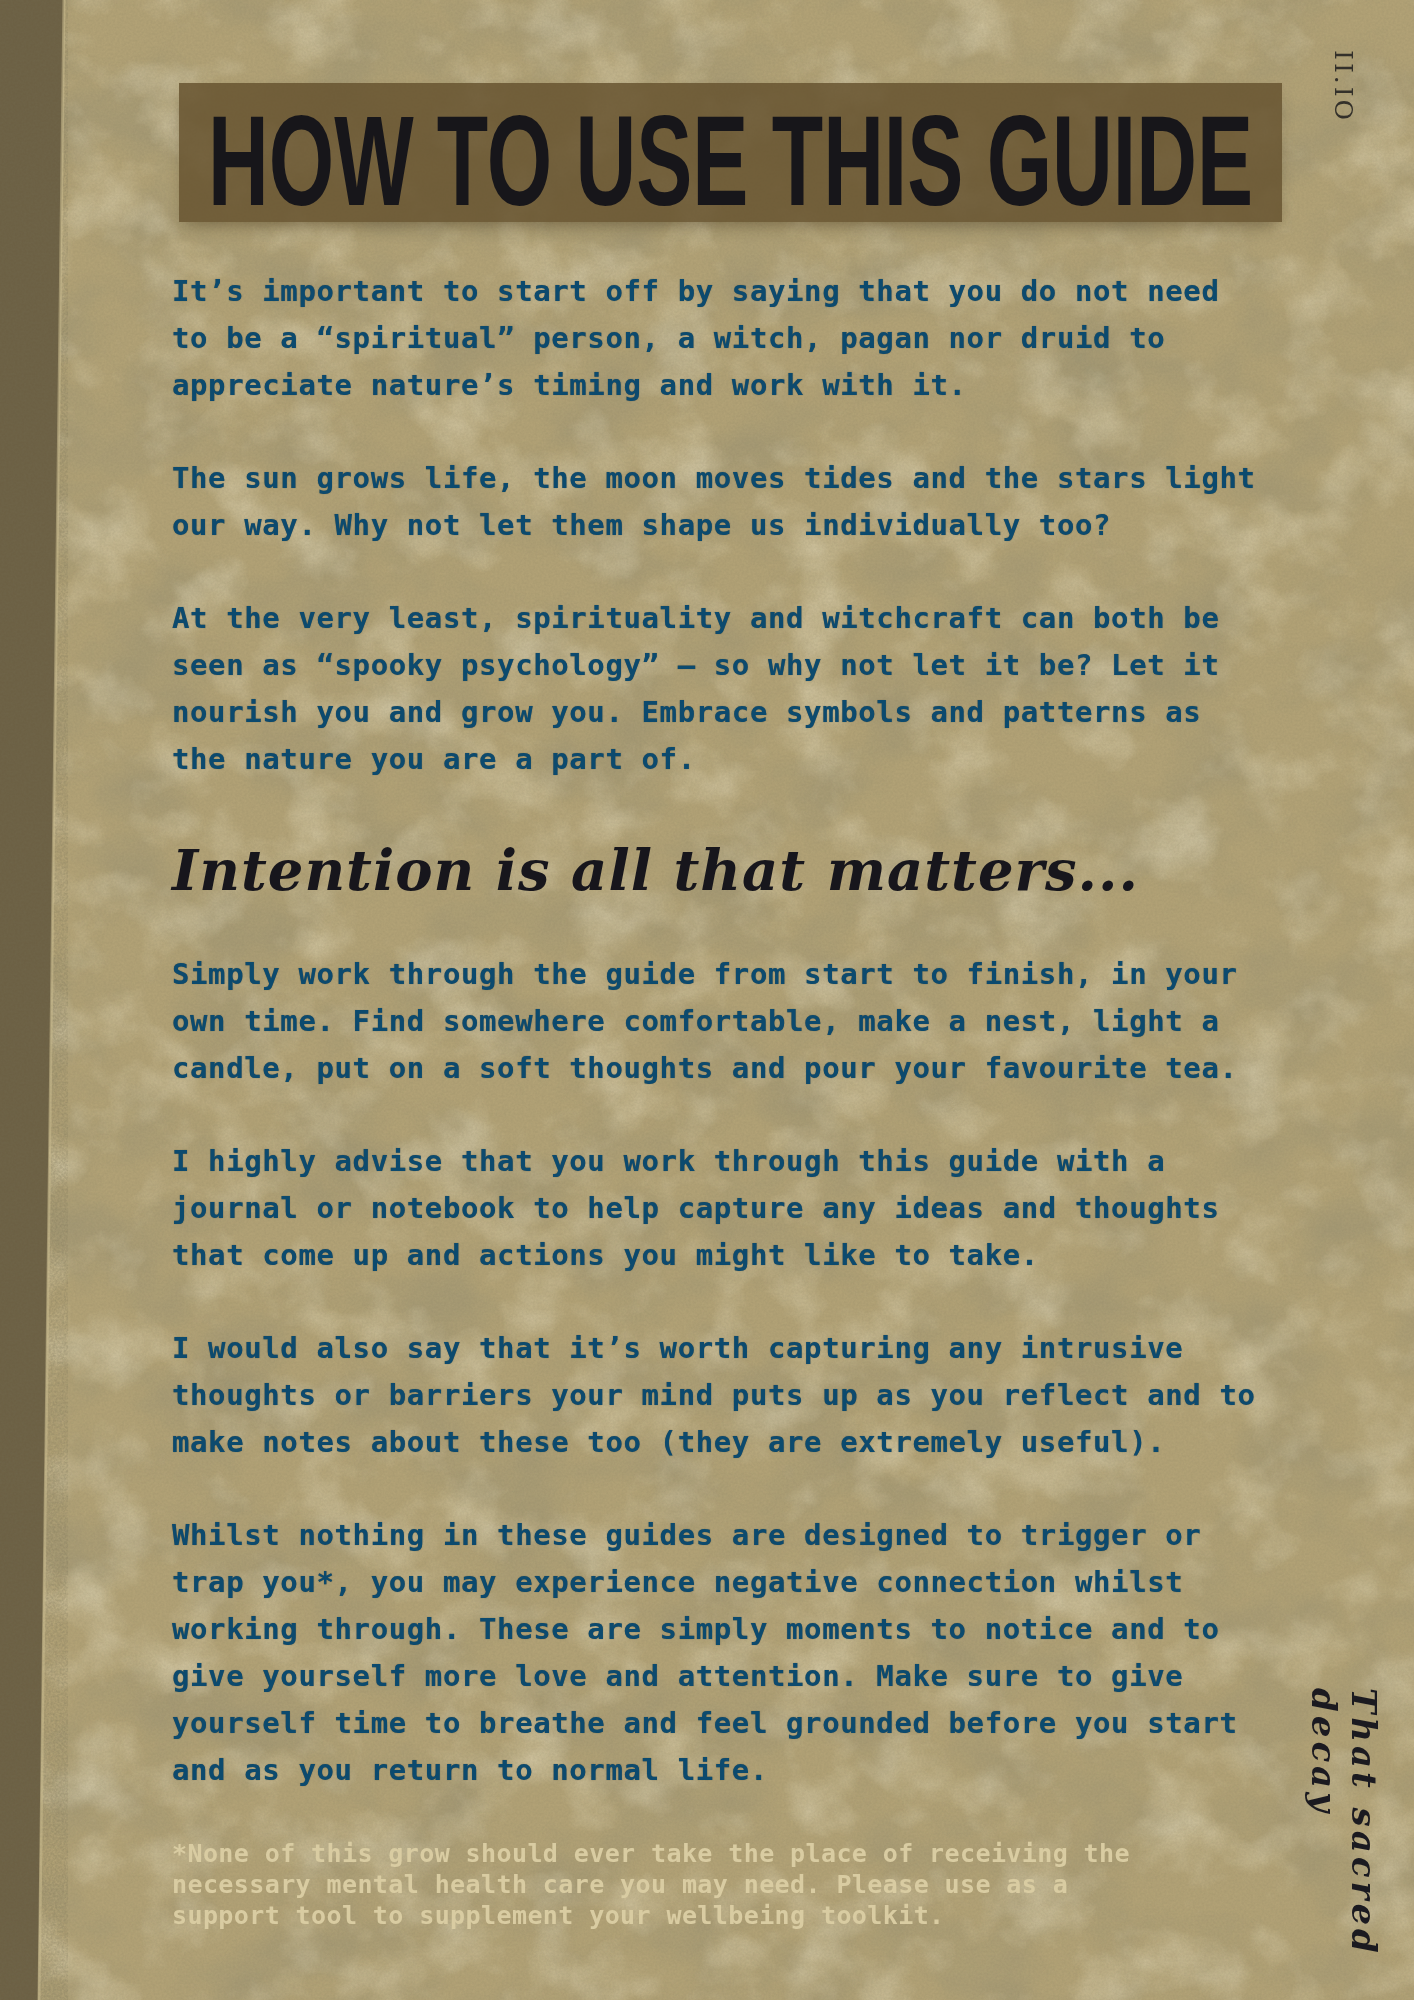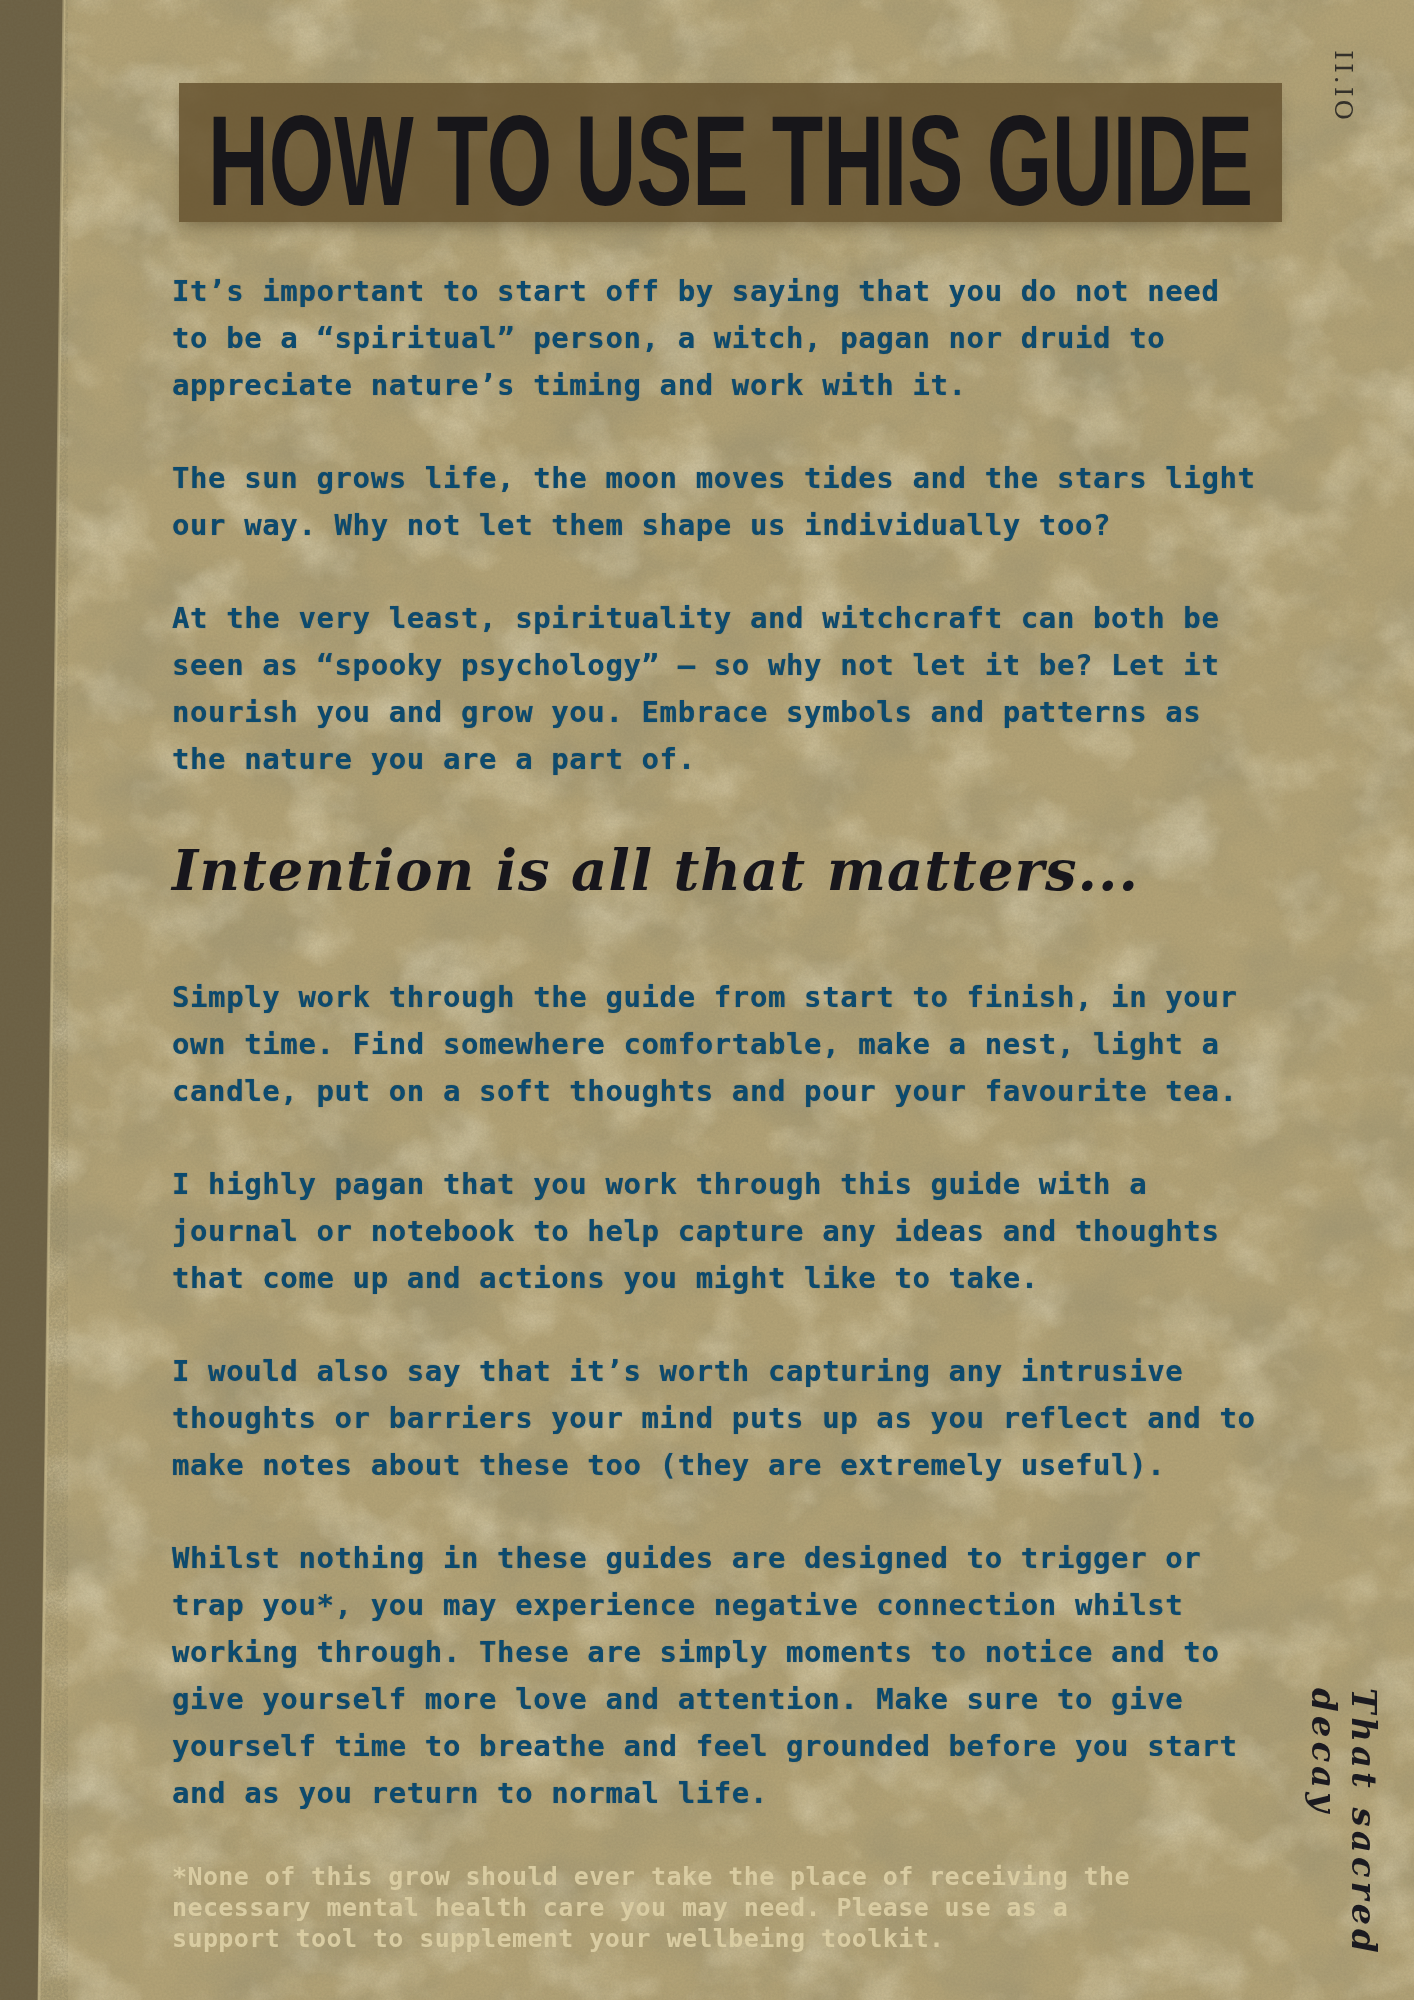--- a/index.html
+++ b/index.html
@@ -27,21 +27,21 @@
   }
   .content p.body-par{
     margin:0 0 46px 0;
     font:bold 29px/47px "DejaVu Sans Mono", monospace;
     letter-spacing:0.6px;
     color:#0c4a6e;
     white-space:pre-line;
     text-shadow:0 0 1px rgba(44,40,30,0.55);
   }
   .script-heading{
-    margin:14px 0 63px 0;
+    margin:14px 0 40px 0;
     font-family:"DejaVu Serif", serif;
     font-style:italic;font-weight:600;
     font-size:56px;line-height:82px;
     letter-spacing:1px;
     color:#17161c;
   }
   .footnote{
     margin:-2px 0 0 0;
     font:bold 25px/31px "DejaVu Sans Mono", monospace;
     letter-spacing:0.4px;
@@ -100,21 +100,21 @@
   <p class="body-par">The sun grows life, the moon moves tides and the stars light
 our way. Why not let them shape us individually too?</p>
   <p class="body-par">At the very least, spirituality and witchcraft can both be
 seen as “spooky psychology” – so why not let it be? Let it
 nourish you and grow you. Embrace symbols and patterns as
 the nature you are a part of.</p>
   <h2 class="script-heading">Intention is all that matters...</h2>
   <p class="body-par">Simply work through the guide from start to finish, in your
 own time. Find somewhere comfortable, make a nest, light a
 candle, put on a soft thoughts and pour your favourite tea.</p>
-  <p class="body-par">I highly pagan that you work through this guide with a
+  <p class="body-par">I highly advise that you work through this guide with a
 journal or notebook to help capture any ideas and thoughts
 that come up and actions you might like to take.</p>
   <p class="body-par">I would also say that it’s worth capturing any intrusive
 thoughts or barriers your mind puts up as you reflect and to
 make notes about these too (they are extremely useful).</p>
   <p class="body-par">Whilst nothing in these guides are designed to trigger or
 trap you*, you may experience negative connection whilst
 working through. These are simply moments to notice and to
 give yourself more love and attention. Make sure to give
 yourself time to breathe and feel grounded before you start

